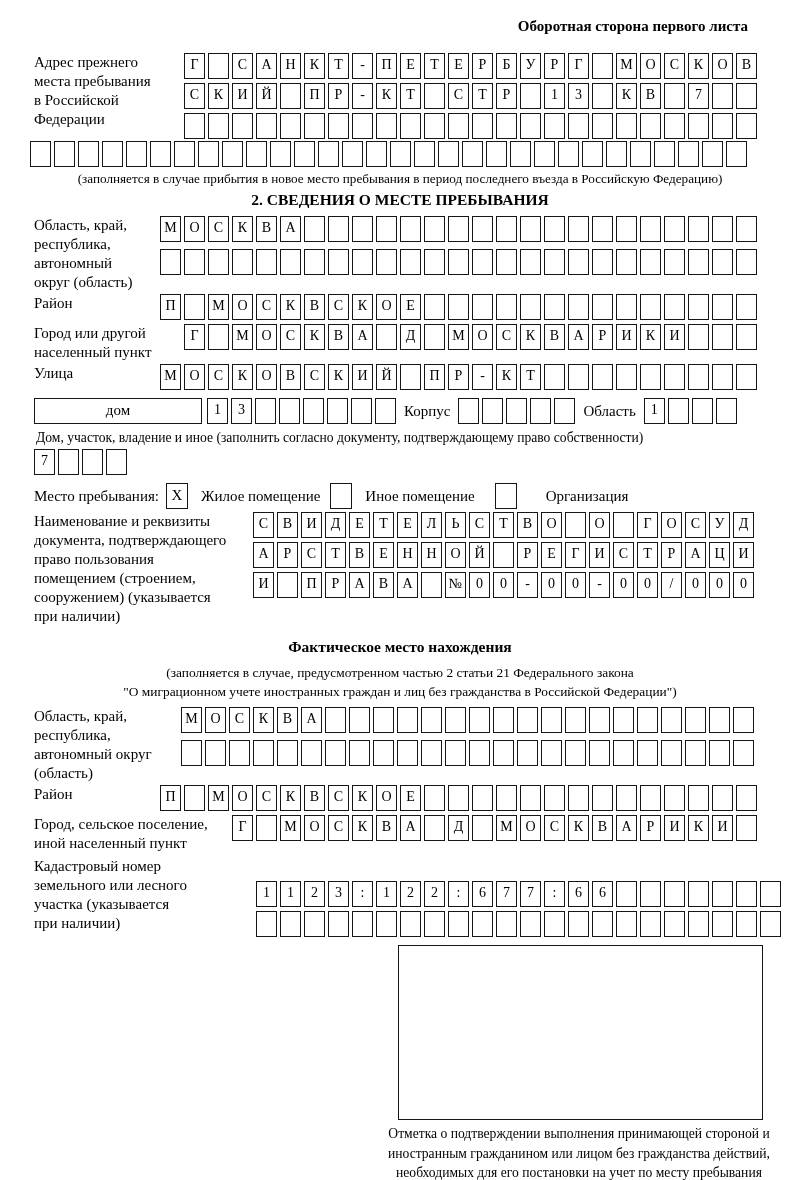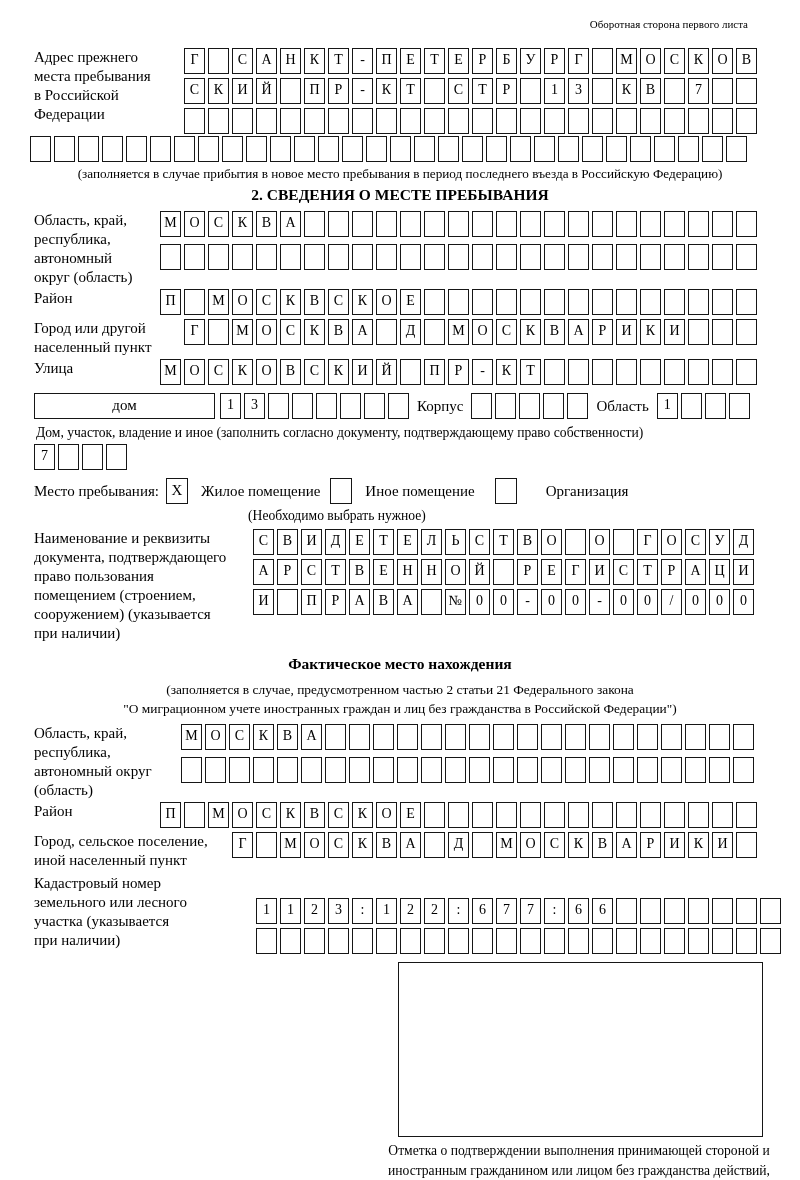--- a/index.html
+++ b/index.html
@@ -4,21 +4,21 @@
 <style>
   * { margin:0; padding:0; box-sizing:border-box; }
   html,body { background:#fff; }
   body {
     width:800px; height:1180px; overflow:hidden;
     font-family:"Liberation Serif","DejaVu Serif",serif;
     color:#000;
     padding-top:18px;
   }
   .header-note {
-    text-align:right; margin-right:52px; font-size:11px; margin-bottom:18px;
+    text-align:right; margin-right:52px; font-size:15px; margin-bottom:18px;font-weight:bold;
   }
   .frow { display:flex; align-items:flex-start; margin-left:34px; }
   .flabel {
     font-size:15px; line-height:19px; white-space:pre-line; flex:0 0 auto;
   }
   .w150 { width:150px; } .w126 { width:126px; } .w219 { width:219px; }
   .w147 { width:147px; } .w198 { width:198px; } .w194 { width:194px; }
   .boxcol { display:flex; flex-direction:column; flex:0 0 auto; }
   .boxrow { white-space:nowrap; flex:0 0 auto; height:28px; }
   .boxrow + .boxrow { margin-top:2px; }
@@ -30,21 +30,21 @@
   }
   .fullrow { margin-left:30px; margin-top:0px; }
   .caption-center { text-align:center; font-size:13.2px; line-height:17px; margin:1px 20px 4px 20px; }
   .caption-left { font-size:13.6px; line-height:17px; margin:3px 0 3px 36px; }
   .heading { text-align:center; font-weight:bold; font-size:15.5px; margin:4px 0 7px 0; }
   .mt2 { margin-top:2px; } .mt4 { margin-top:4px; } .mt6 { margin-top:6px; }
   .named-field {
     border:1.6px solid #161616; height:26px; text-align:center;
     font-size:15px; line-height:23px; flex:0 0 auto; background:#fff;
   }
-  .house-field { width:181px; margin-right:5px; }
+  .house-field { width:168px; margin-right:5px; }
   .apt-field { width:202px; margin-right:4px; }
   .inline-label { font-size:15px; line-height:26px; margin:0 8px 0 5px; flex:0 0 auto; }
   .stay-row { align-items:center; margin-top:5px; height:28px; }
   .stay-label { font-size:15px; margin-right:7px; }
   .opt-label { font-size:15px; }
   .checkbox { width:22px; height:26px; font-size:15px; line-height:22px; }
   .gap10 { margin-left:10px; } .gap20 { margin-left:20px; } .gap26 { margin-left:26px; }
   .choose-note { font-size:13.6px; text-align:center; width:330px; margin:3px 0 5px 172px; }
   .cap2 { text-align:center; font-size:13.4px; line-height:19px; margin:0 30px; }
   .cadastral-boxes { margin-top:24px;margin-left:28px; }
@@ -123,21 +123,20 @@
 
   <div class="frow stay-row">
     <span class="stay-label">Место пребывания:</span>
     <span class="cell checkbox">X</span>
     <span class="opt-label gap10">Жилое помещение</span>
     <span class="cell checkbox gap10"></span>
     <span class="opt-label gap10">Иное помещение</span>
     <span class="cell checkbox gap20"></span>
     <span class="opt-label gap26">Организация</span>
   </div>
-  <div class="choose-note">(Необходимо выбрать нужное)</div>
 
   <div class="frow mt2">
     <div class="flabel w219">Наименование и реквизиты
 документа, подтверждающего
 право пользования
 помещением (строением,
 сооружением) (указывается
 при наличии)</div>
     <div class="boxcol">
       <div class="boxrow"><span class="cell">С</span><span class="cell">В</span><span class="cell">И</span><span class="cell">Д</span><span class="cell">Е</span><span class="cell">Т</span><span class="cell">Е</span><span class="cell">Л</span><span class="cell">Ь</span><span class="cell">С</span><span class="cell">Т</span><span class="cell">В</span><span class="cell">О</span><span class="cell"></span><span class="cell">О</span><span class="cell"></span><span class="cell">Г</span><span class="cell">О</span><span class="cell">С</span><span class="cell">У</span><span class="cell">Д</span></div>

